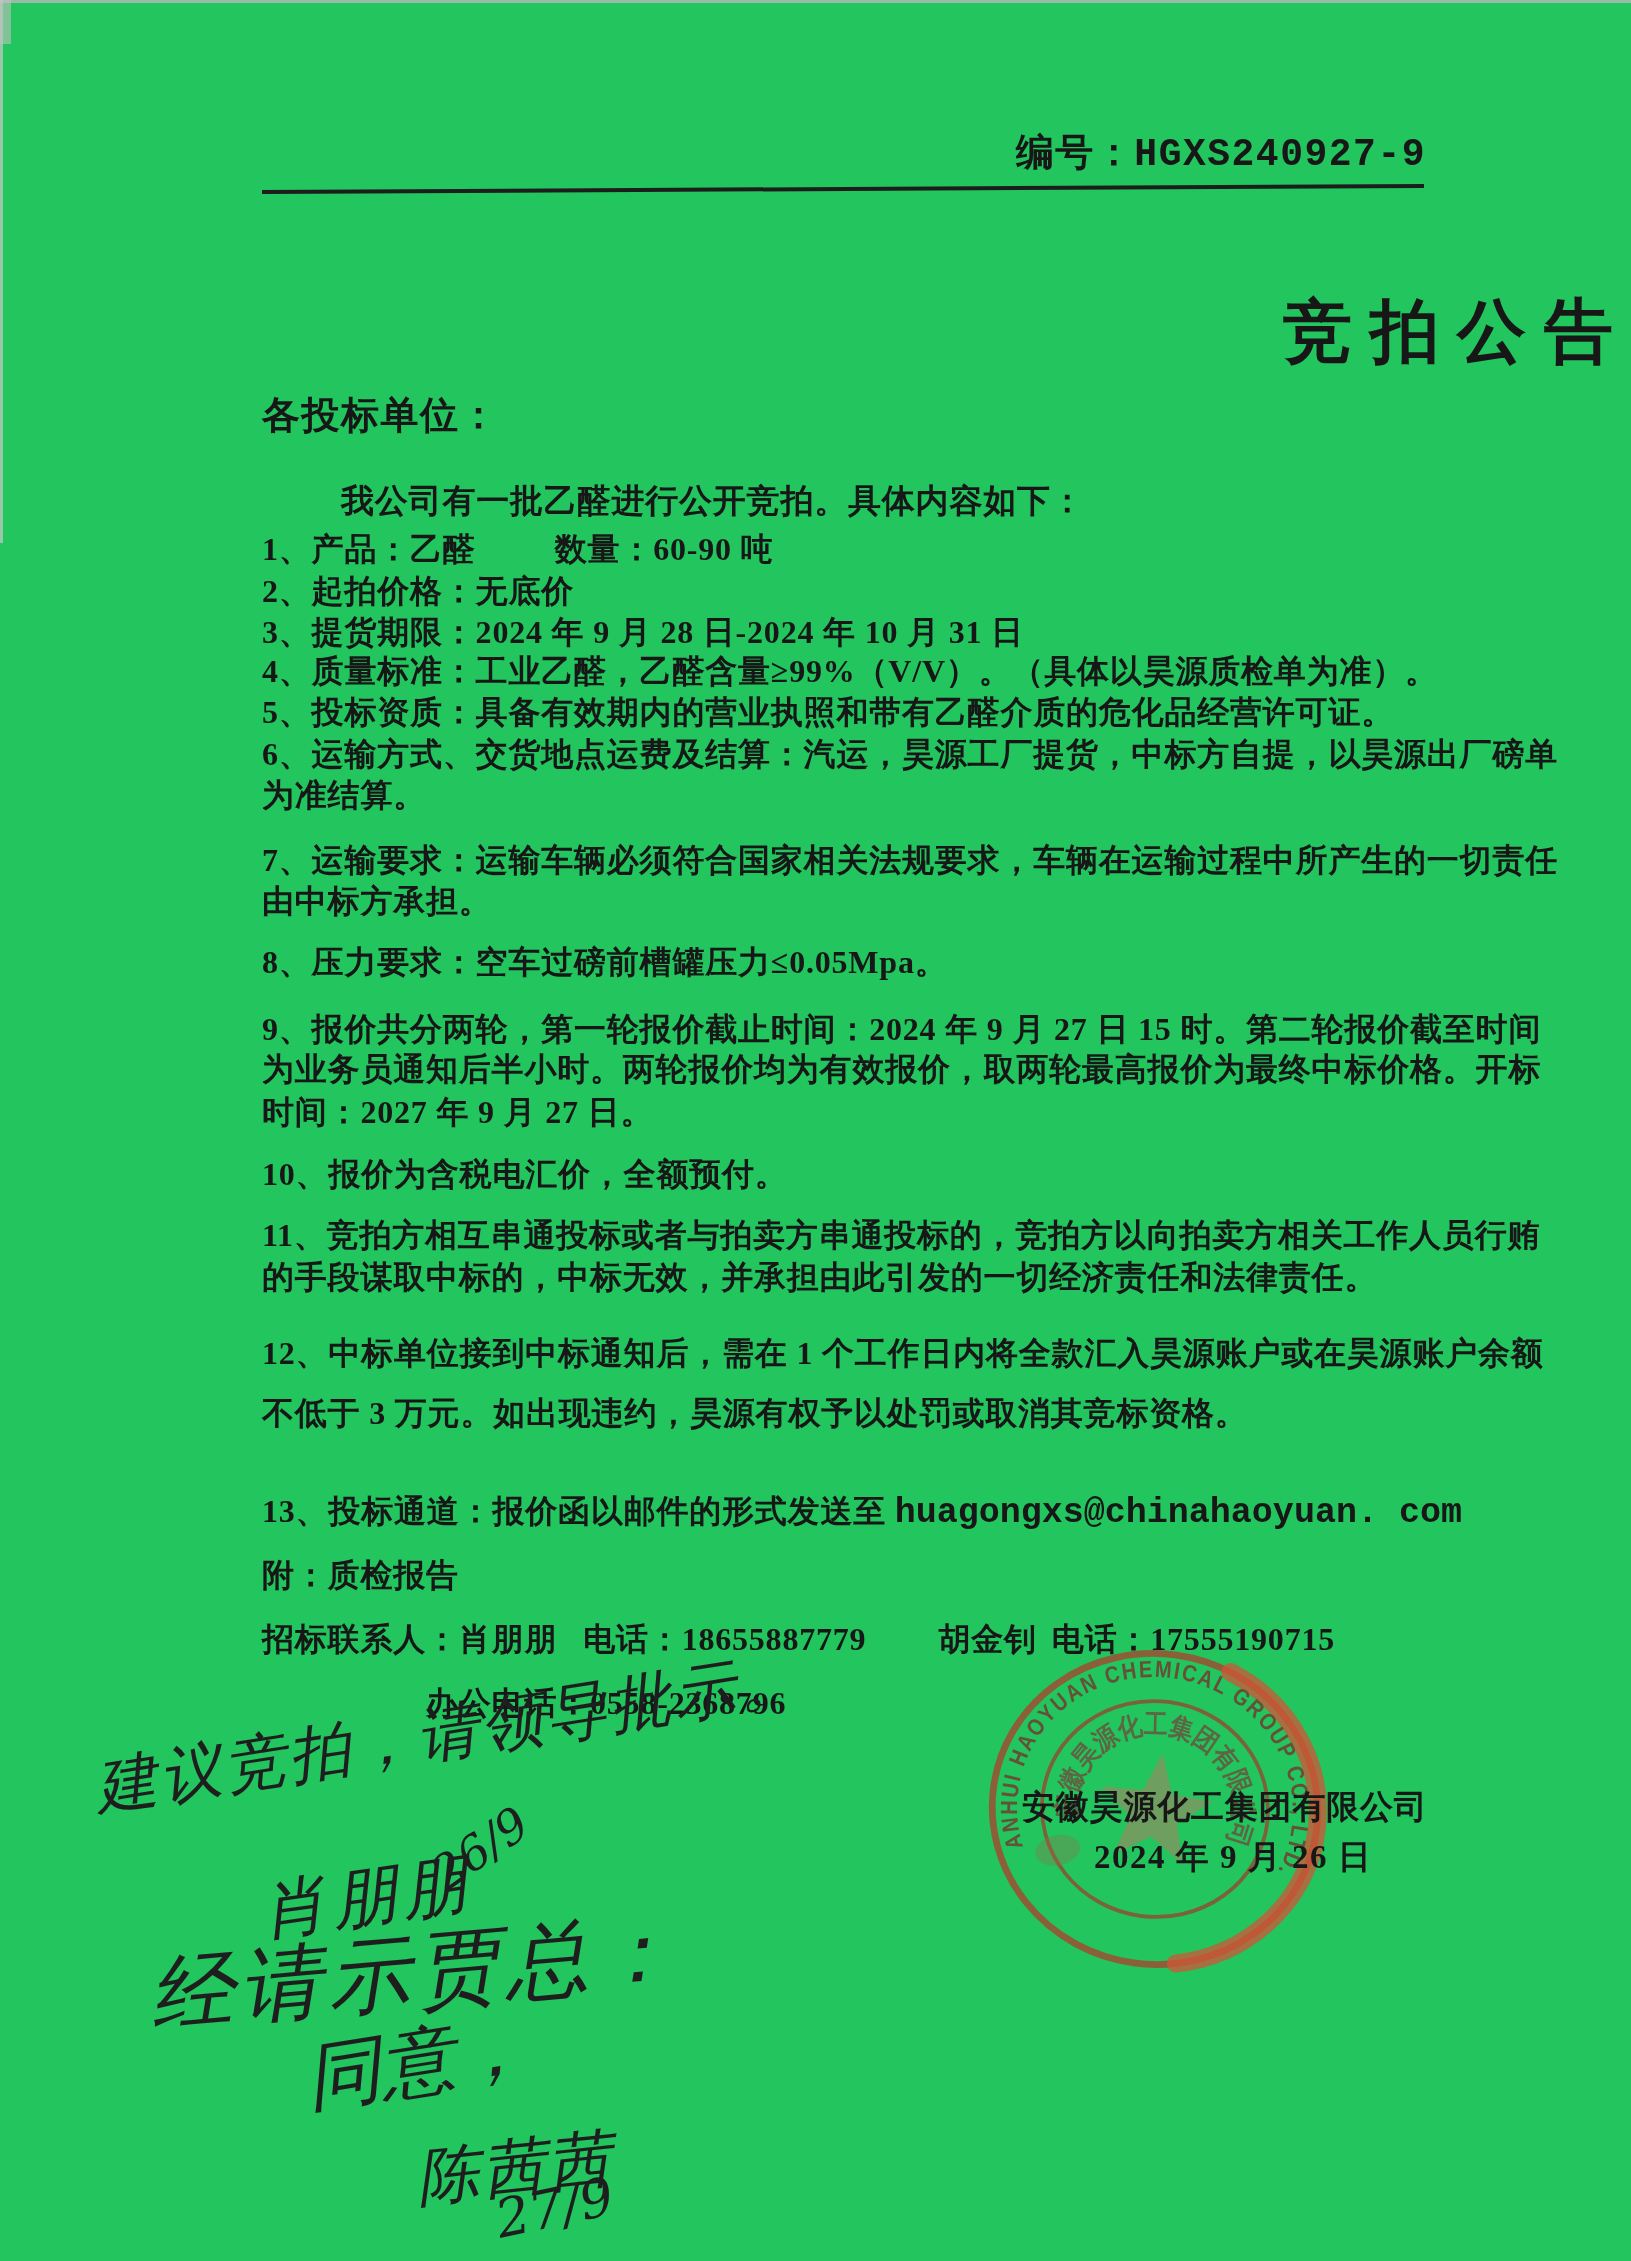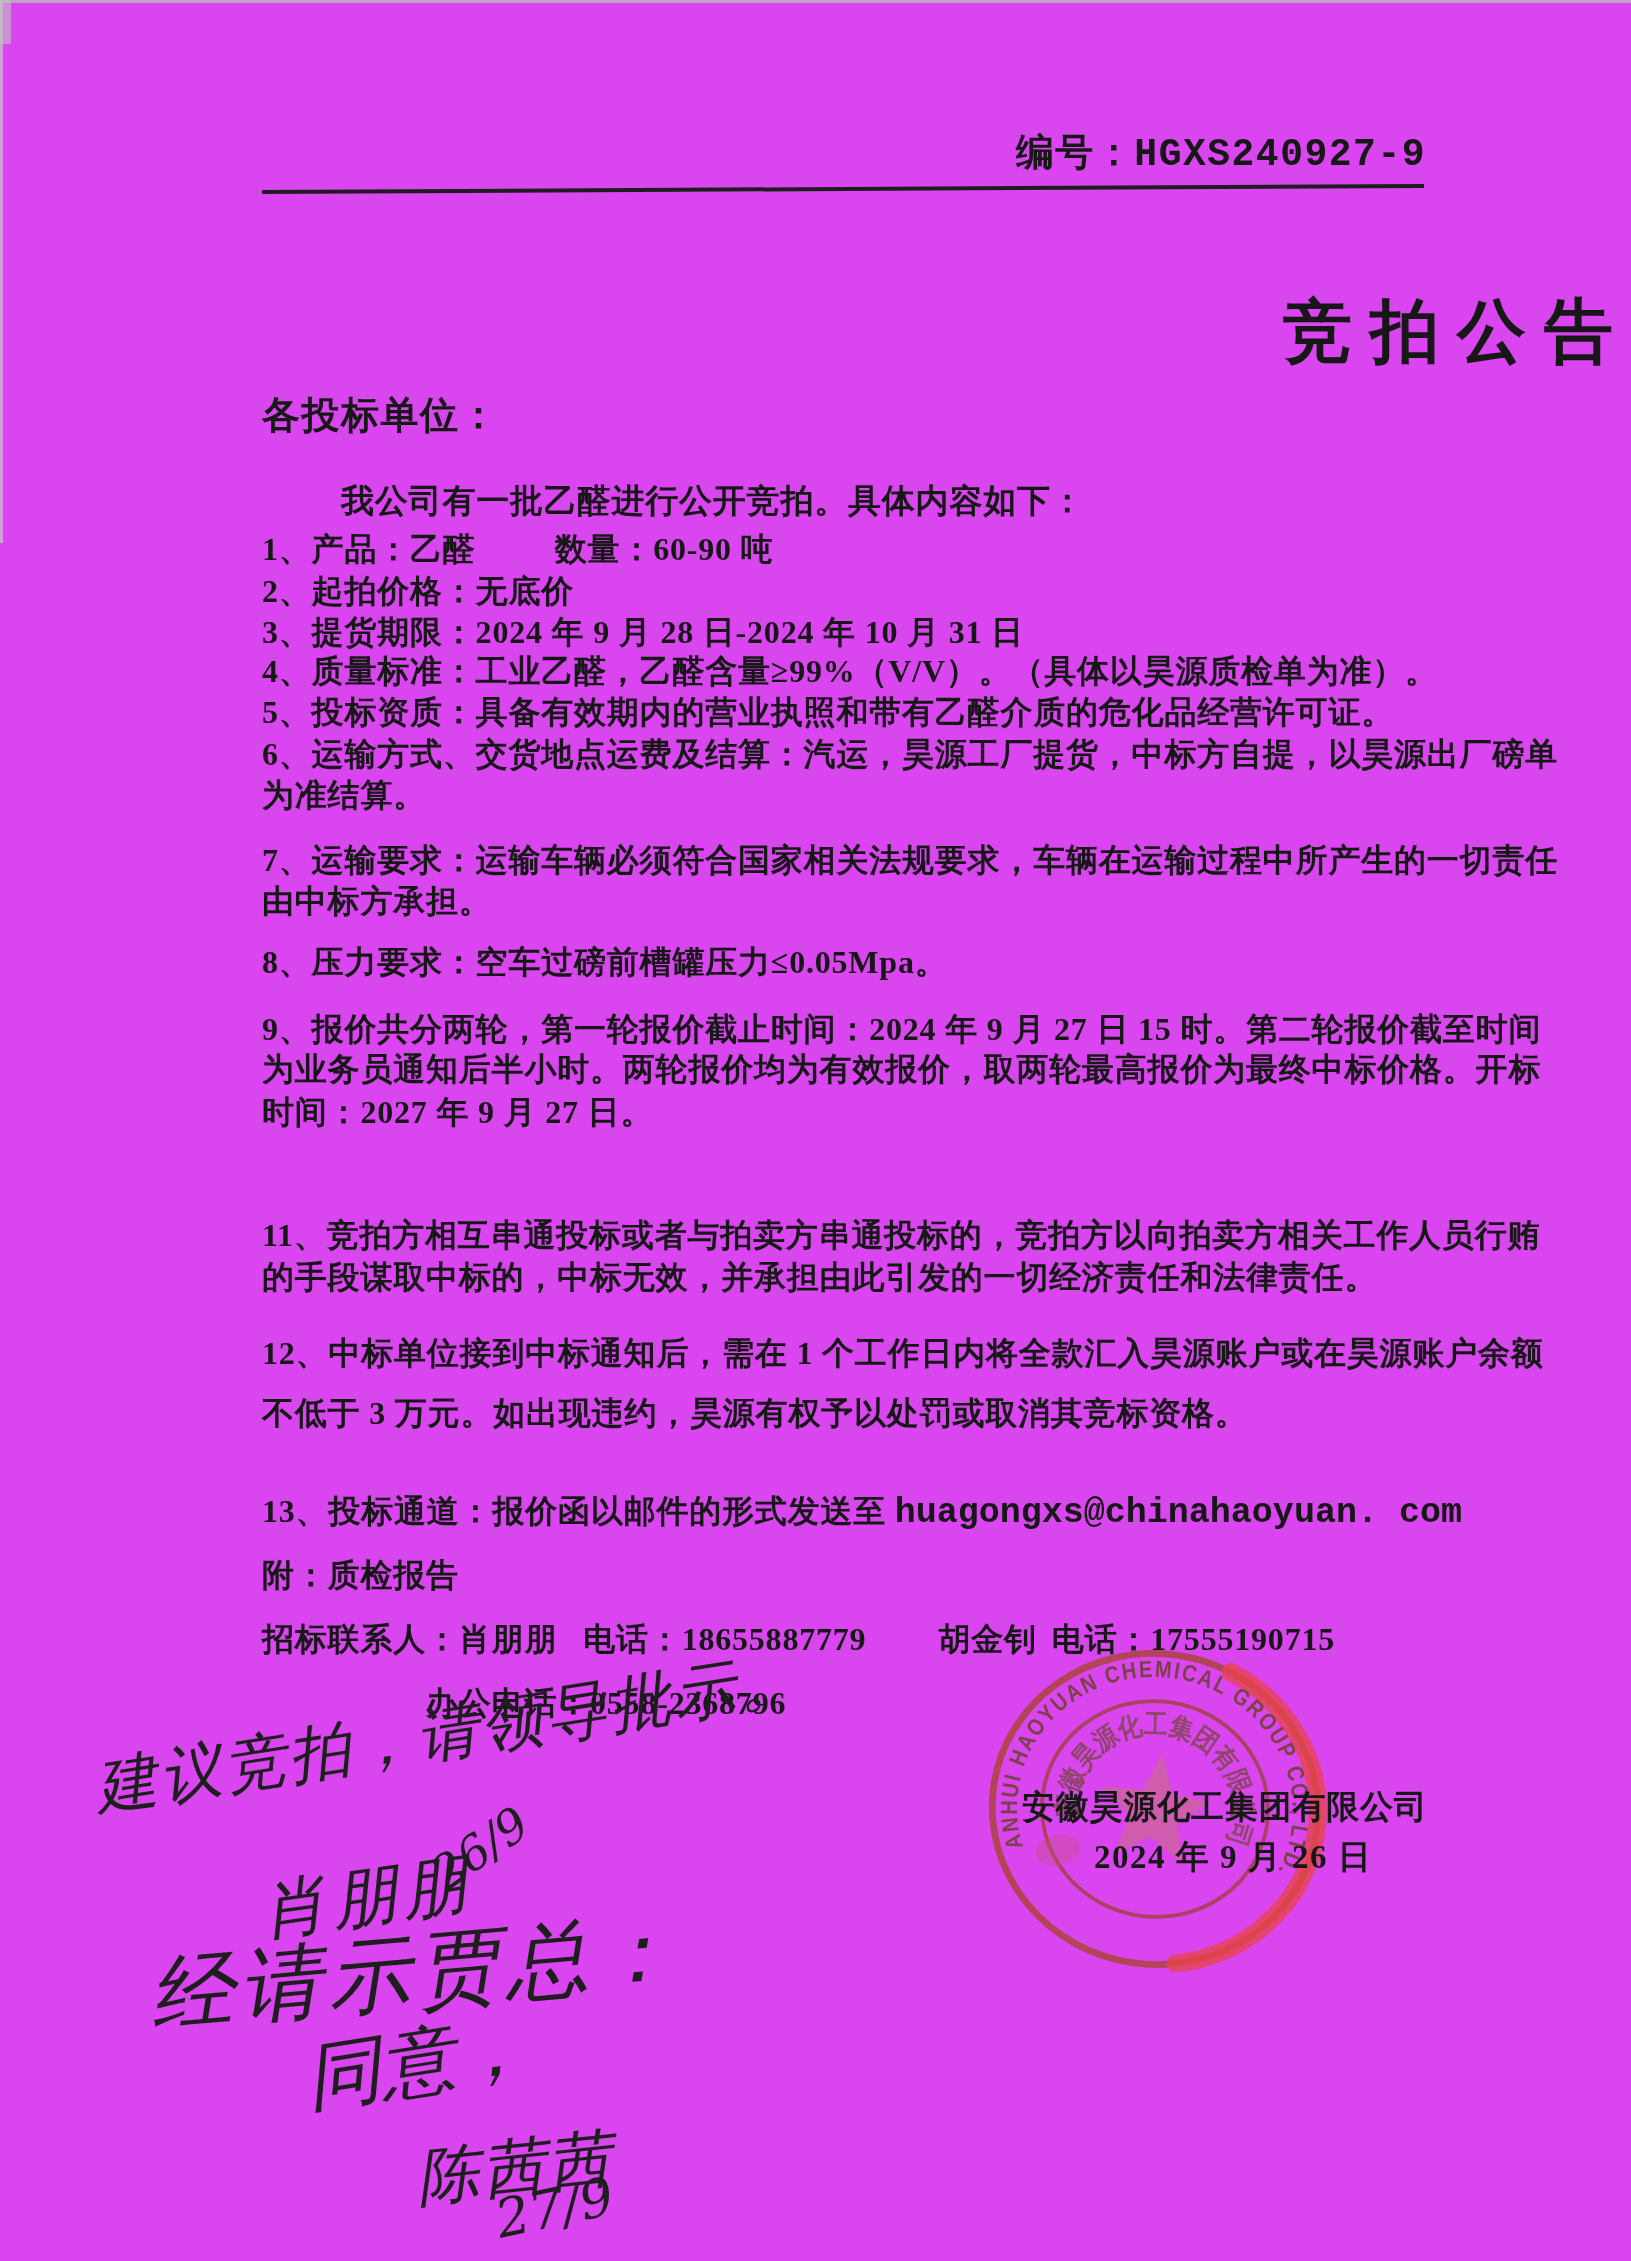--- a/index.html
+++ b/index.html
@@ -1,20 +1,20 @@
 <!DOCTYPE html>
 <html style="font-size:12px"><head>
 <meta charset="utf-8">
 <style>
   html,body{margin:0;padding:0;background:#8a8a8a;}
   .page{
     position:relative;
     width:1631px;height:2261px;
     margin:0 auto;
-    background:#d946ef;
+    background:#22c55e;
     overflow:hidden;
     font-family:"Liberation Serif","DejaVu Serif",serif;
     color:#171717;
   }
   .scan-edge-top{position:absolute;left:0;top:0;width:100%;height:3px;background:#b9b9b9;opacity:.8;}
   .scan-edge-left{position:absolute;left:0;top:2280;width:3px;height:543px;background:#c9c9c9;opacity:.7;}
   .scan-corner{position:absolute;left:0;top:0;width:10.6px;height:44px;background:#c2c2c2;opacity:.6;}
 
   .ref{
     position:absolute;top:127px;right:205px;
@@ -99,20 +99,21 @@
   <div class="bline" style="top:650px">4、质量标准：工业乙醛，乙醛含量≥99%（V/V）。（具体以昊源质检单为准）。</div>
   <div class="bline" style="top:691px">5、投标资质：具备有效期内的营业执照和带有乙醛介质的危化品经营许可证。</div>
   <div class="bline" style="top:733px">6、运输方式、交货地点运费及结算：汽运，昊源工厂提货，中标方自提，以昊源出厂磅单</div>
   <div class="bline" style="top:774px">为准结算。</div>
   <div class="bline" style="top:839px">7、运输要求：运输车辆必须符合国家相关法规要求，车辆在运输过程中所产生的一切责任</div>
   <div class="bline" style="top:880px">由中标方承担。</div>
   <div class="bline" style="top:941px">8、压力要求：空车过磅前槽罐压力≤0.05Mpa。</div>
   <div class="bline" style="top:1008px">9、报价共分两轮，第一轮报价截止时间：2024 年 9 月 27 日 15 时。第二轮报价截至时间</div>
   <div class="bline" style="top:1048px">为业务员通知后半小时。两轮报价均为有效报价，取两轮最高报价为最终中标价格。开标</div>
   <div class="bline" style="top:1091px">时间：2027 年 9 月 27 日。</div>
+  <div class="bline" style="top:1153px">10、报价为含税电汇价，全额预付。</div>
   <div class="bline" style="top:1214px">11、竞拍方相互串通投标或者与拍卖方串通投标的，竞拍方以向拍卖方相关工作人员行贿</div>
   <div class="bline" style="top:1256px">的手段谋取中标的，中标无效，并承担由此引发的一切经济责任和法律责任。</div>
   <div class="bline" style="top:1332px">12、中标单位接到中标通知后，需在 1 个工作日内将全款汇入昊源账户或在昊源账户余额</div>
   <div class="bline" style="top:1392px">不低于 3 万元。如出现违约，昊源有权予以处罚或取消其竞标资格。</div>
 
   <div class="bline" style="top:1490px"><span>13、投标通道：报价函以邮件的形式发送至 </span><span class="email">huagongxs@chinahaoyuan. com</span></div>
 
   <div class="bline" style="top:1554px">附：质检报告</div>
 
   <div class="bline" style="top:1618px"><span>招标联系人：</span><span>肖朋朋</span><span class="contact-gap-sm"></span><span>电话：</span><span>18655887779</span><span class="contact-gap-lg"></span><span>胡金钊</span><span class="contact-gap-xs"></span><span>电话：</span><span>17555190715</span></div>

